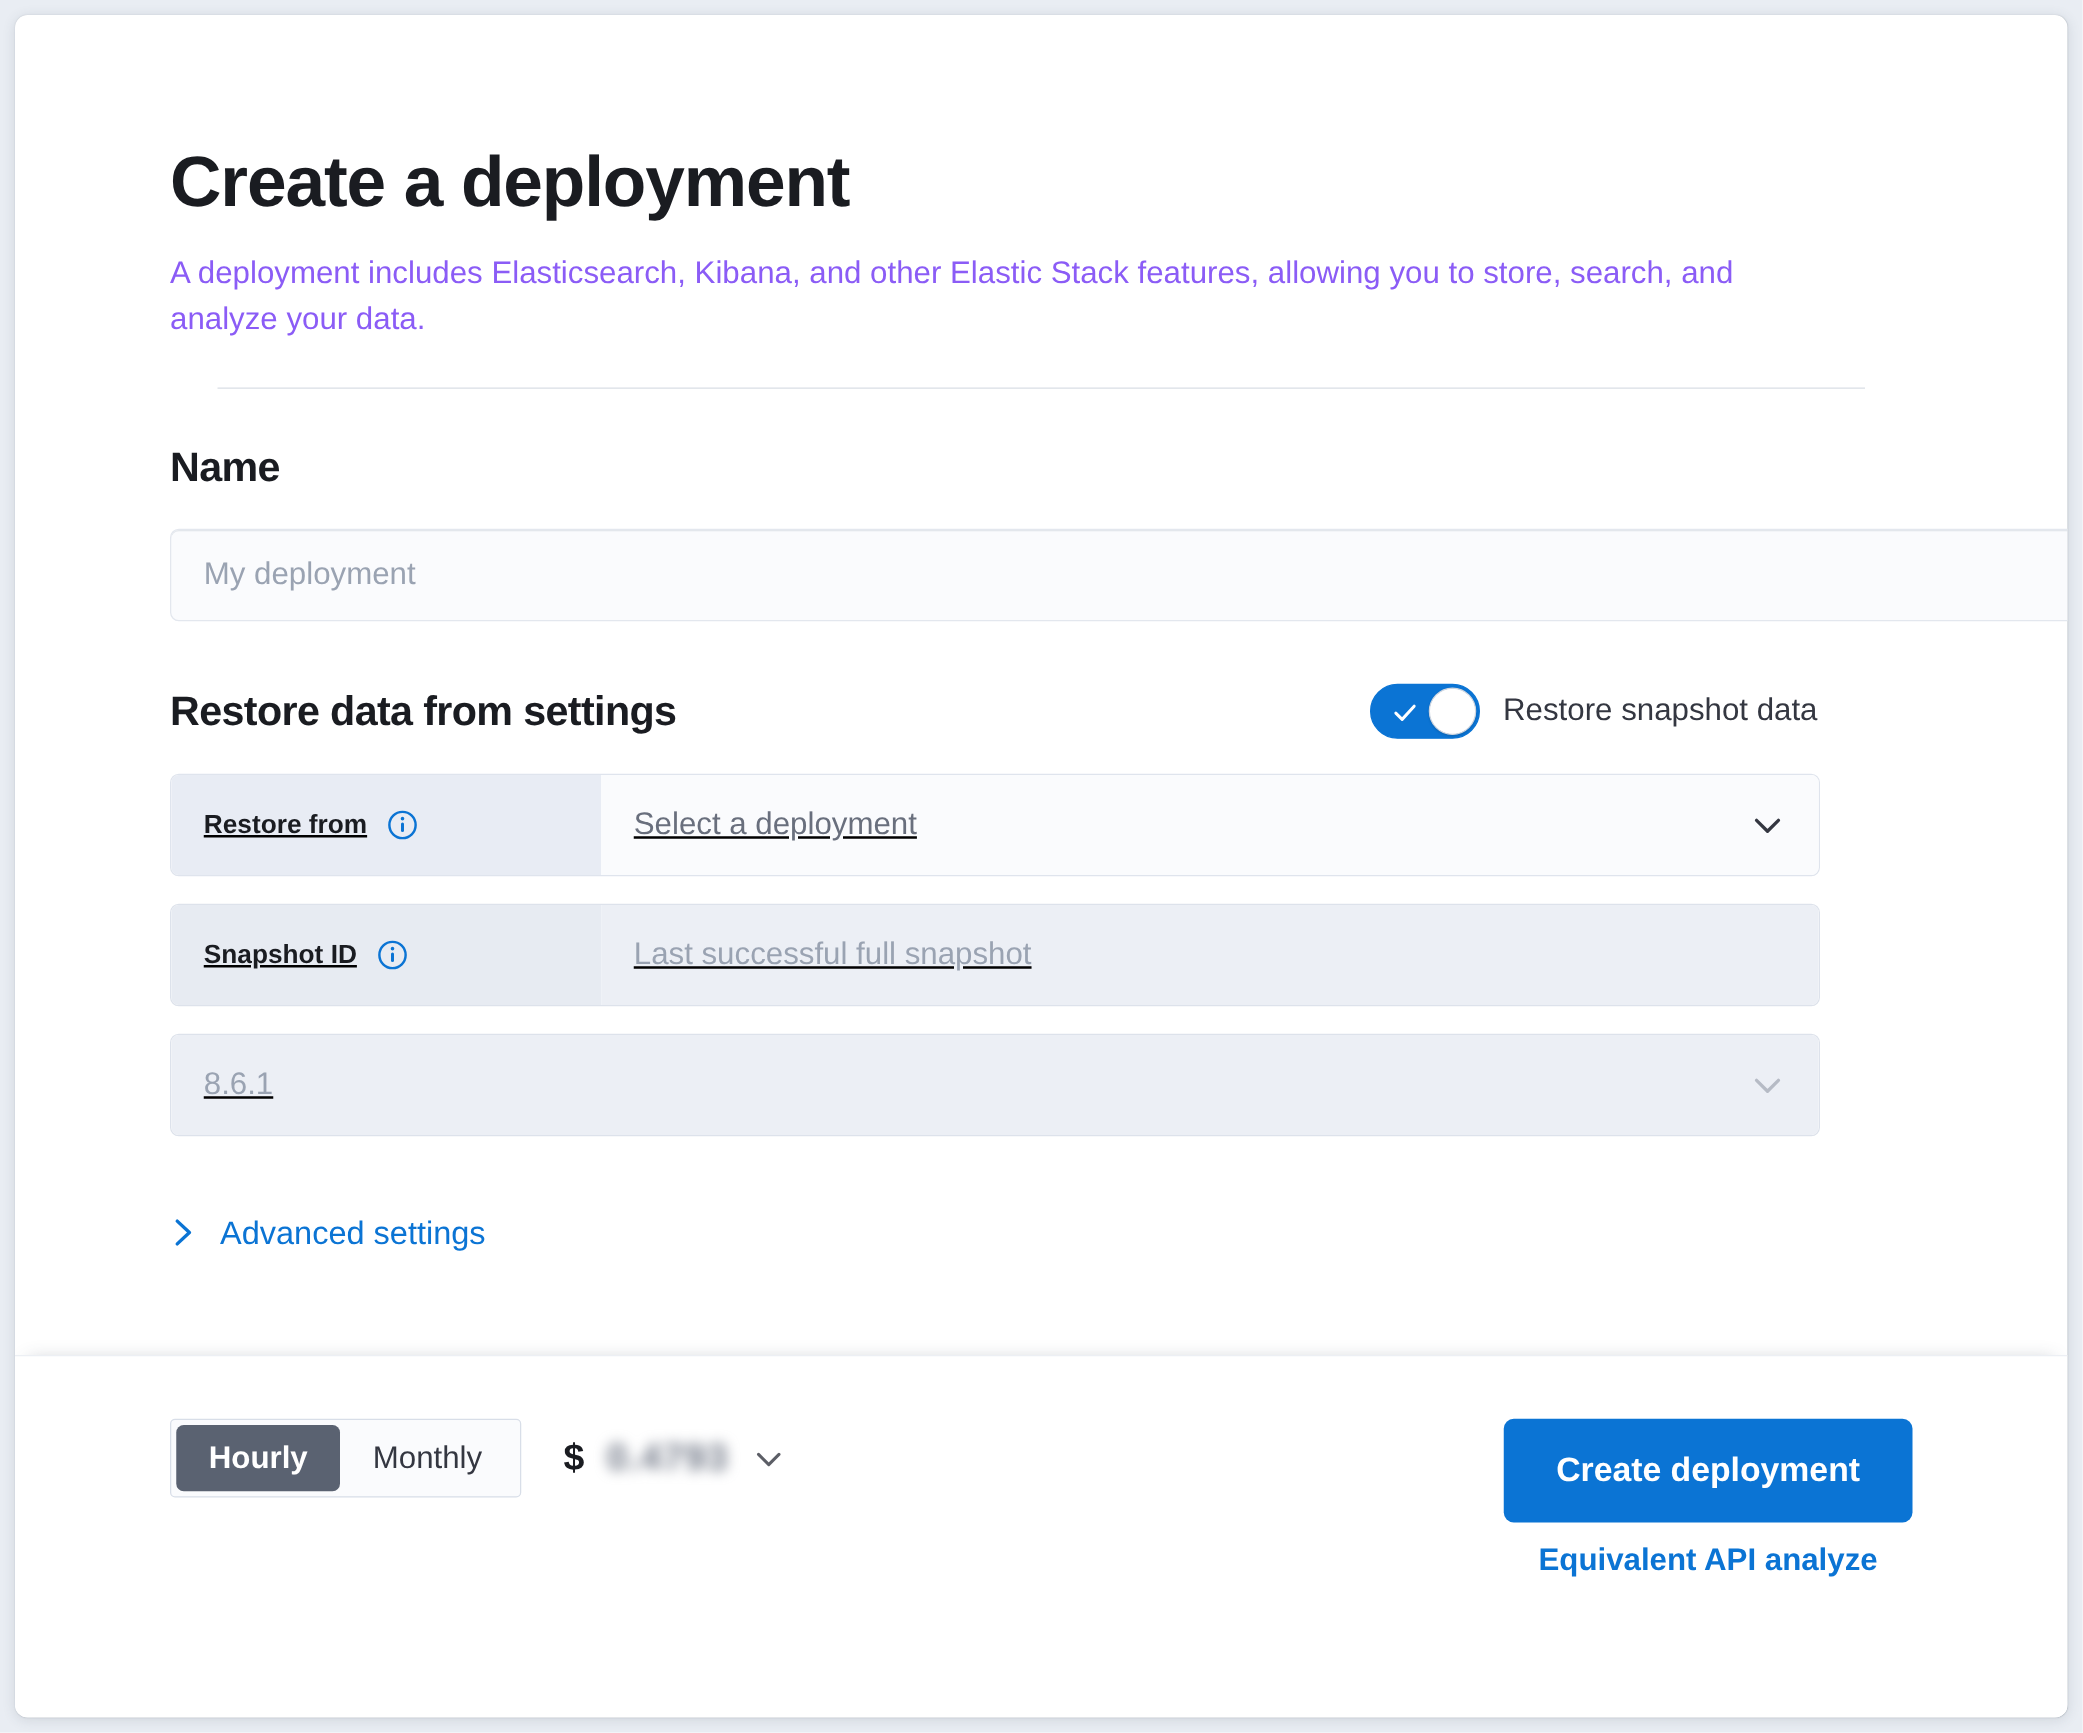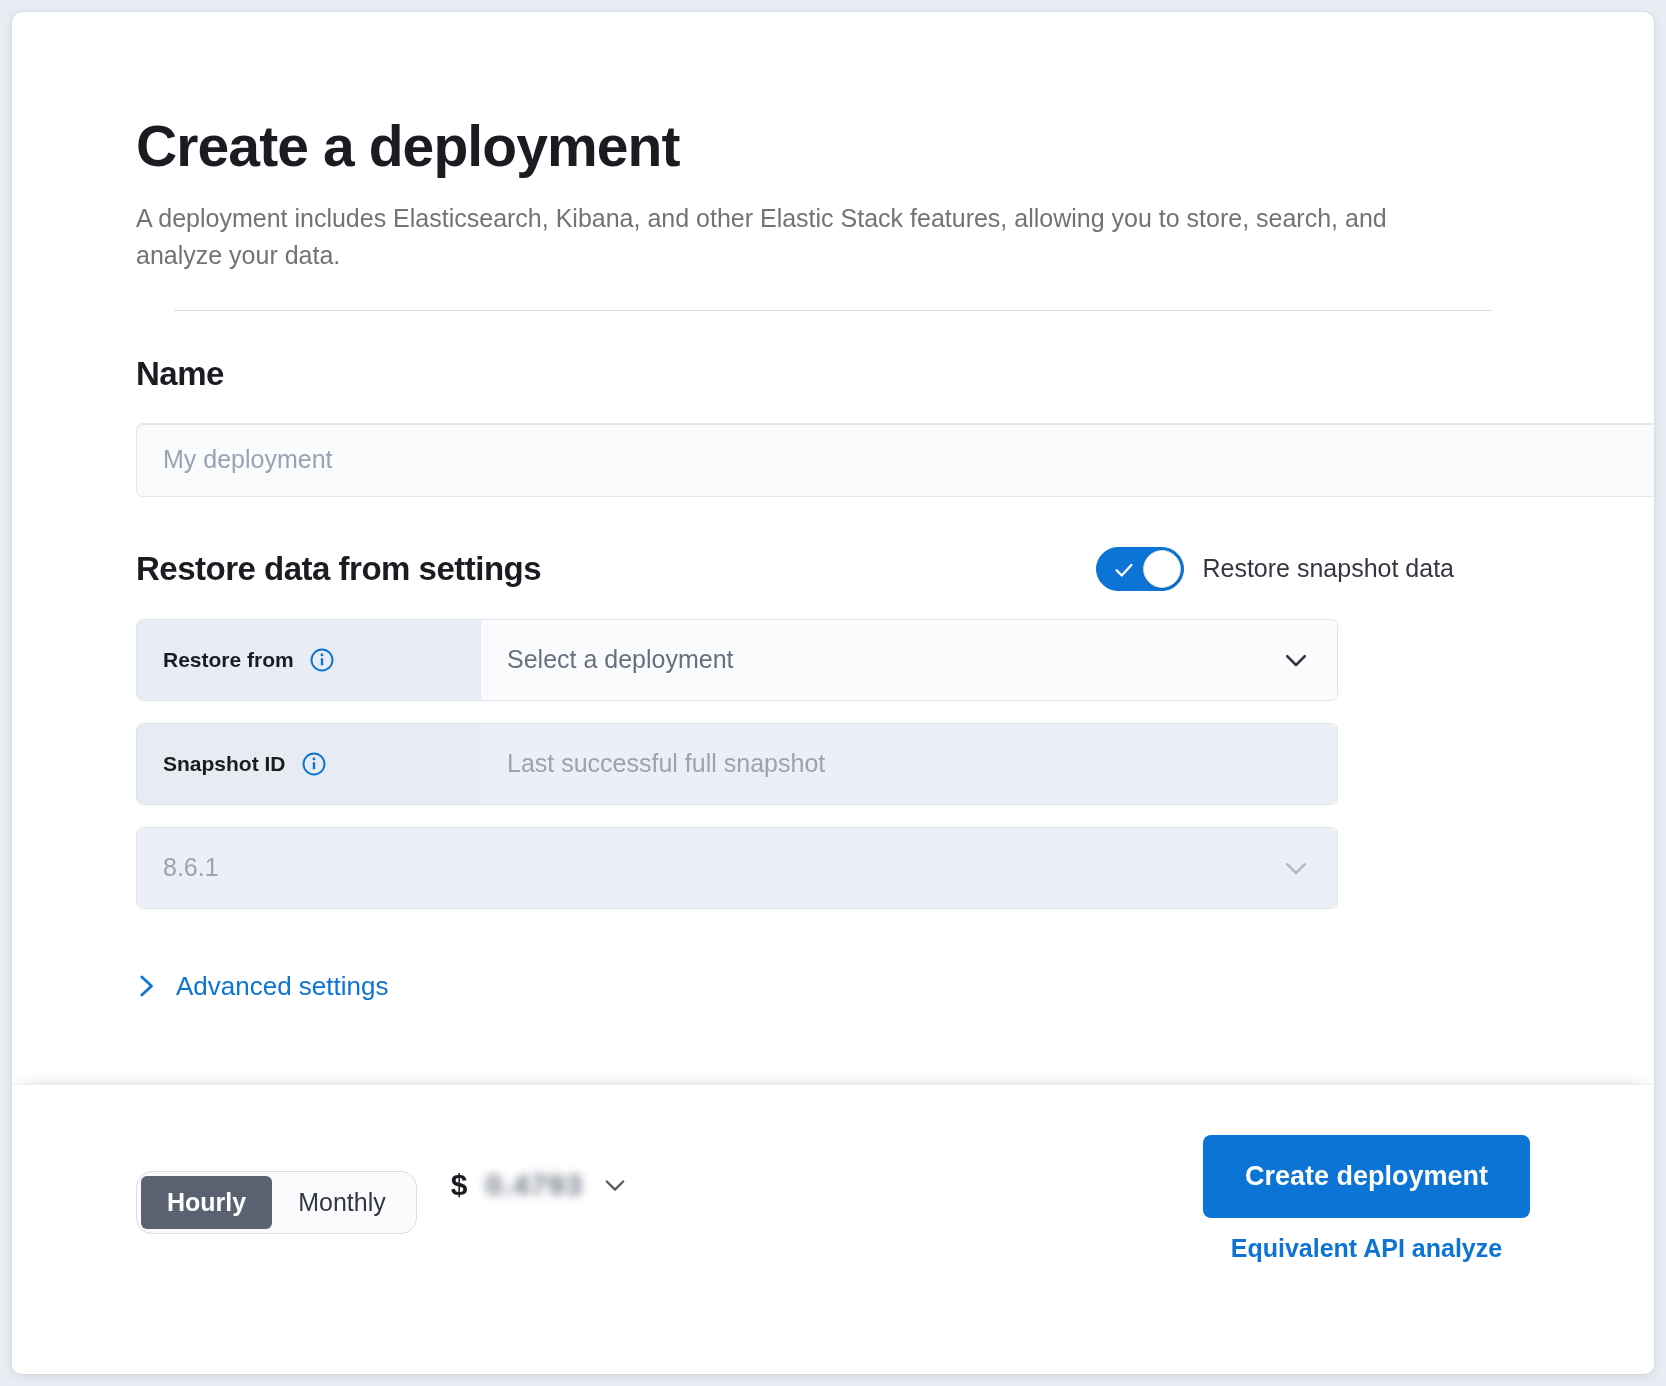--- a/index.html
+++ b/index.html
@@ -46,21 +46,21 @@
     line-height: 1.08;
     font-weight: 700;
     letter-spacing: -0.9px;
     color: #1a1c21;
   }
   .page-desc {
     margin: 22px 0 0 0;
     max-width: 1262px;
     font-size: 25px;
     line-height: 1.48;
-    color: #737373;
+    color: #8b5cf6;
     font-weight: 400;
   }
   .hr {
     margin-top: 36px;
     border: 0;
     border-top: 1px solid #d9dee5;
     width: 1318px;
   }
 
   
@@ -129,26 +129,27 @@
     box-shadow: 0 1px 2px rgba(0,0,0,0.15);
   }
   .toggle-label {
     font-size: 25px;
     color: #343741;
   }
 
   
   .form-row {
     margin-top: 22px;
-    width: 1202px;
+    width: 1320px;
     height: 82px;
     display: flex;
     border-radius: 7px;
     overflow: hidden;
     border: 1px solid #dfe4ed;
+    text-decoration: underline;
   }
   .form-row.first { margin-top: 28px; }
 
   .row-label {
     flex: 0 0 344px;
     background: #e8ecf4;
     display: flex;
     align-items: center;
     gap: 16px;
     padding: 0 26px;
@@ -206,23 +207,22 @@
     display: flex;
     align-items: flex-start;
     justify-content: space-between;
   }
   .footer-left { display: flex; align-items: center; gap: 34px; }
 
   .seg {
     display: inline-flex;
     background: #fafbfd;
     border: 1px solid #d8dee8;
-    border-radius: 16px;
+    border-radius: 4px;
     padding: 4px;
-    margin-top: 36px;
   }
   .seg-btn {
     font-size: 25px;
     padding: 12px 26px;
     border-radius: 6px;
     color: #343741;
     cursor: pointer;
     white-space: nowrap;
   }
   .seg-btn.active {

